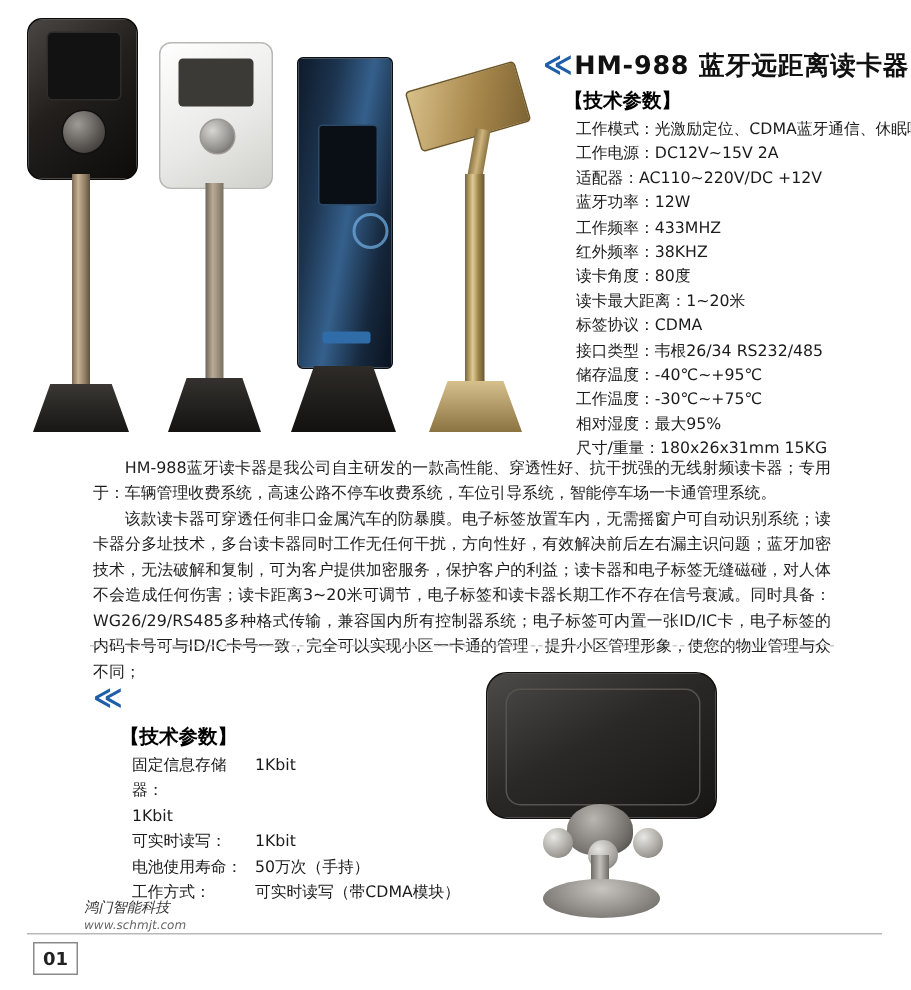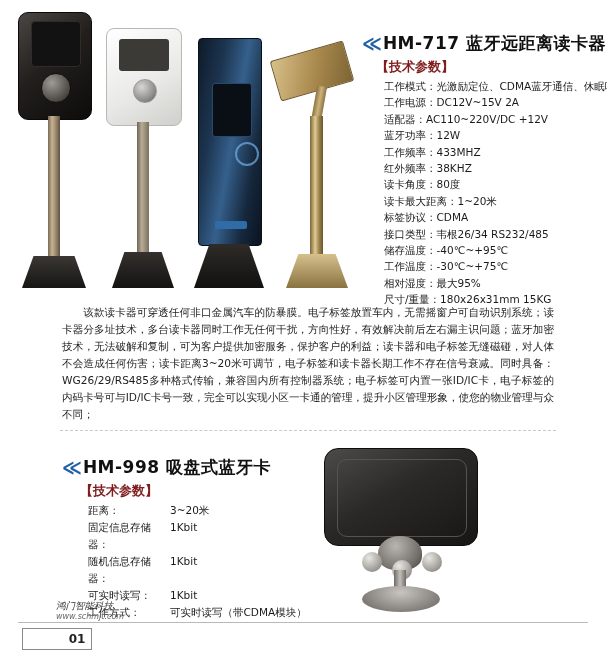--- a/index.html
+++ b/index.html
@@ -157,21 +157,21 @@
     font-size: 17px;
     font-weight: bold;
     color: #111;
     letter-spacing: .5px;
   }
 
   .spec-header {
     position: absolute;
     font-size: 13px;
     font-weight: bold;
-    color: #7f1d1d;
+    color: #000000;
   }
 
   .spec-list {
     position: absolute;
     font-size: 10.5px;
     line-height: 16.4px;
     color: #1b1b1b;
     white-space: nowrap;
   }
   .spec-list .row { display: block; }
@@ -261,21 +261,20 @@
     top: 628px;
     width: 28px;
     height: 20px;
     border: 1px solid #8a8a8a;
     font-size: 12px;
     font-weight: bold;
     display: flex;
     align-items: center;
     justify-content: center;
     color: #222;
-    padding-left: 40px;
   }
   .footer-brand {
     position: absolute;
     left: 56px;
     top: 600px;
     font-size: 9.5px;
     color: #333;
     line-height: 11px;
     font-style: italic;
   }
@@ -318,21 +317,21 @@
     <div class="photo dev4">
       <div class="panel"></div>
       <div class="arm"></div>
       <div class="pole"></div>
       <div class="base"></div>
     </div>
   </div>
 
   <div class="sect-title" style="left:362px; top:32px;">
     <span class="chev">≪</span>
-    <span class="txt">HM-717 蓝牙远距离读卡器</span>
+    <span class="txt">HM-988 蓝牙远距离读卡器</span>
   </div>
 
   <div class="spec-header" style="left:376px; top:58px;">【技术参数】</div>
 
   <div class="spec-list" style="left:384px; top:78px;">
     <span class="row">工作模式：光激励定位、CDMA蓝牙通信、休眠唤醒</span>
     <span class="row">工作电源：DC12V~15V   2A</span>
     <span class="row">适配器：AC110~220V/DC +12V</span>
     <span class="row">蓝牙功率：12W</span>
     <span class="row">工作频率：433MHZ</span>
@@ -341,48 +340,47 @@
     <span class="row">读卡最大距离：1~20米</span>
     <span class="row">标签协议：CDMA</span>
     <span class="row">接口类型：韦根26/34  RS232/485</span>
     <span class="row">储存温度：-40℃~+95℃</span>
     <span class="row">工作温度：-30℃~+75℃</span>
     <span class="row">相对湿度：最大95%</span>
     <span class="row">尺寸/重量：180x26x31mm  15KG</span>
   </div>
 
   <div class="para" style="left:62px; top:304px; width:492px;">
+    <p>HM-988蓝牙读卡器是我公司自主研发的一款高性能、穿透性好、抗干扰强的无线射频读卡器；专用于：车辆管理收费系统，高速公路不停车收费系统，车位引导系统，智能停车场一卡通管理系统。</p>
     <p>该款读卡器可穿透任何非口金属汽车的防暴膜。电子标签放置车内，无需摇窗户可自动识别系统；读卡器分多址技术，多台读卡器同时工作无任何干扰，方向性好，有效解决前后左右漏主识问题；蓝牙加密技术，无法破解和复制，可为客户提供加密服务，保护客户的利益；读卡器和电子标签无缝磁碰，对人体不会造成任何伤害；读卡距离3~20米可调节，电子标签和读卡器长期工作不存在信号衰减。同时具备：WG26/29/RS485多种格式传输，兼容国内所有控制器系统；电子标签可内置一张ID/IC卡，电子标签的内码卡号可与ID/IC卡号一致，完全可以实现小区一卡通的管理，提升小区管理形象，使您的物业管理与众不同；</p>
   </div>
 
   <div class="divider"></div>
 
   <div class="sect-title" style="left:62px; top:456px;">
     <span class="chev">≪</span>
-    <span class="txt">HM-998 吸盘式蓝牙卡</span>
   </div>
 
   <div class="spec-header" style="left:80px; top:482px;">【技术参数】</div>
 
   <div class="spec-list2" style="left:88px; top:502px;">
-    <div class="row">
-      <span class="lbl">距离：</span>
-      <span class="val">3~20米</span>
-    </div>
     <div class="row">
       <span class="lbl">固定信息存储器：</span>
       <span class="val">1Kbit</span>
     </div>
     <div class="row">
-      <span class="lbl">随机信息存储器：</span>
       <span class="val">1Kbit</span>
     </div>
     <div class="row">
       <span class="lbl">可实时读写：</span>
       <span class="val">1Kbit</span>
+    </div>
+    <div class="row">
+      <span class="lbl">电池使用寿命：</span>
+      <span class="val">50万次（手持）</span>
     </div>
     <div class="row">
       <span class="lbl">工作方式：</span>
       <span class="val">可实时读写（带CDMA模块）</span>
     </div>
   </div>
 
   <div class="card-photo">
     <div class="card">
       <div class="card-inner"></div>

